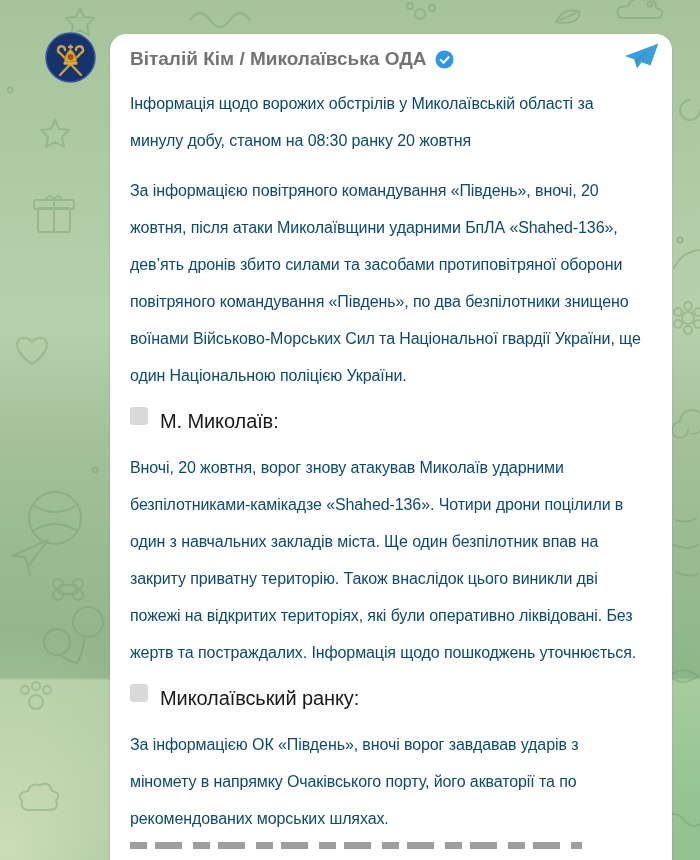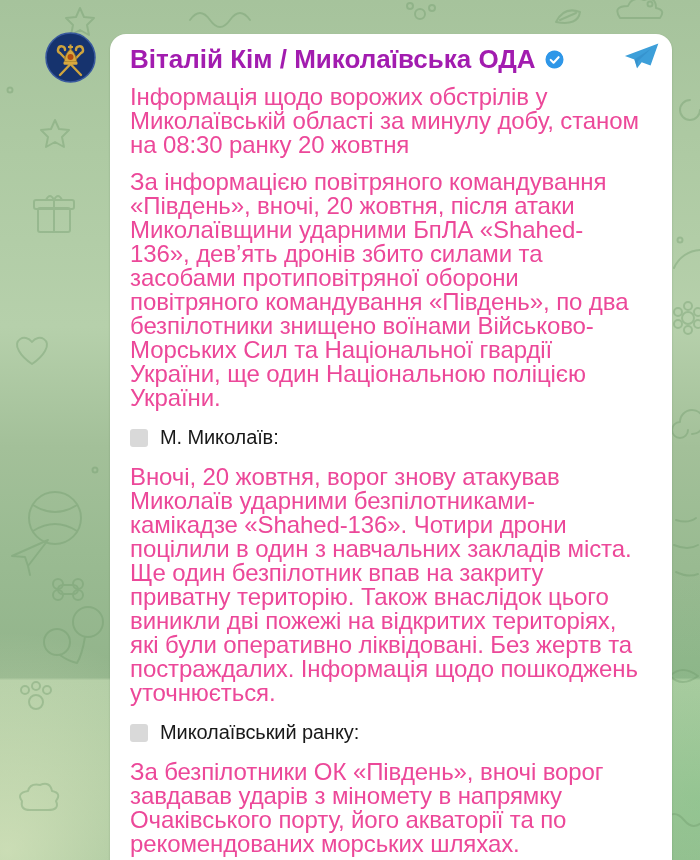--- a/index.html
+++ b/index.html
@@ -17,25 +17,25 @@
   .doodles{opacity:.38;}
   .avatar{position:absolute;left:45px;top:32px;width:51px;height:51px;cursor:pointer;}
   .avatar svg{display:block;width:51px;height:51px;}
   .bubble{
     position:absolute;left:110px;top:34px;width:512px;height:850px;
     background:#ffffff;border-radius:16px;
     padding:12px 30px 0 20px;
     box-shadow:0 1px 2px rgba(52,78,46,.28);
   }
   .header{display:flex;align-items:center;gap:8px;height:26px;}
-  .ch-name{font-weight:700;font-size:26px;line-height:26px;color:#a21caf;white-space:nowrap;cursor:pointer;}
+  .ch-name{font-weight:700;font-size:19px;line-height:26px;color:#737373;white-space:nowrap;cursor:pointer;}
   .badge{width:21px;height:21px;flex:none;}
   .plane{position:absolute;top:9px;right:13px;width:35px;height:26px;cursor:pointer;}
-  .msg{margin:13px 0 0 0;font-size:24px;line-height:24px;color:#ec4899;letter-spacing:-0.1px;}
-  .section{display:flex;align-items:center;margin-top:13px;height:29px;}
+  .msg{margin:13px 0 0 0;font-size:16px;line-height:37px;color:#0c4a6e;letter-spacing:-0.1px;}
+  .section{display:flex;margin-top:13px;height:29px;}
   .section .label{font-size:20px;line-height:29px;color:#191919;letter-spacing:-0.1px;}
   .sq{width:18px;height:18px;border-radius:3px;background:#d9d9d9;margin-right:12px;flex:none;}
   .clipped{
     margin-top:5px;height:7px;width:452px;opacity:.5;
     background:repeating-linear-gradient(90deg,#3c3c3c 0 17px,transparent 17px 25px,#3c3c3c 25px 52px,transparent 52px 63px);
   }
 </style>
 </head>
 <body>
 
@@ -134,18 +134,18 @@
       <span class="label">М. Миколаїв:</span>
     </div>
 
     <p class="msg">Вночі, 20 жовтня, ворог знову атакував Миколаїв ударними безпілотниками-камікадзе «Shahed-136». Чотири дрони поцілили в один з навчальних закладів міста. Ще один безпілотник впав на закриту приватну територію. Також внаслідок цього виникли дві пожежі на відкритих територіях, які були оперативно ліквідовані. Без жертв та постраждалих. Інформація щодо пошкоджень уточнюється.</p>
 
     <div class="section">
       <span class="sq"></span>
       <span class="label">Миколаївський ранку:</span>
     </div>
 
-    <p class="msg">За безпілотники ОК «Південь», вночі ворог завдавав ударів з міномету в напрямку Очаківського порту, його акваторії та по рекомендованих морських шляхах.</p>
+    <p class="msg">За інформацією ОК «Південь», вночі ворог завдавав ударів з міномету в напрямку Очаківського порту, його акваторії та по рекомендованих морських шляхах.</p>
 
     <div class="clipped"></div>
 
   </div>
 </div>
 
 </body></html>

